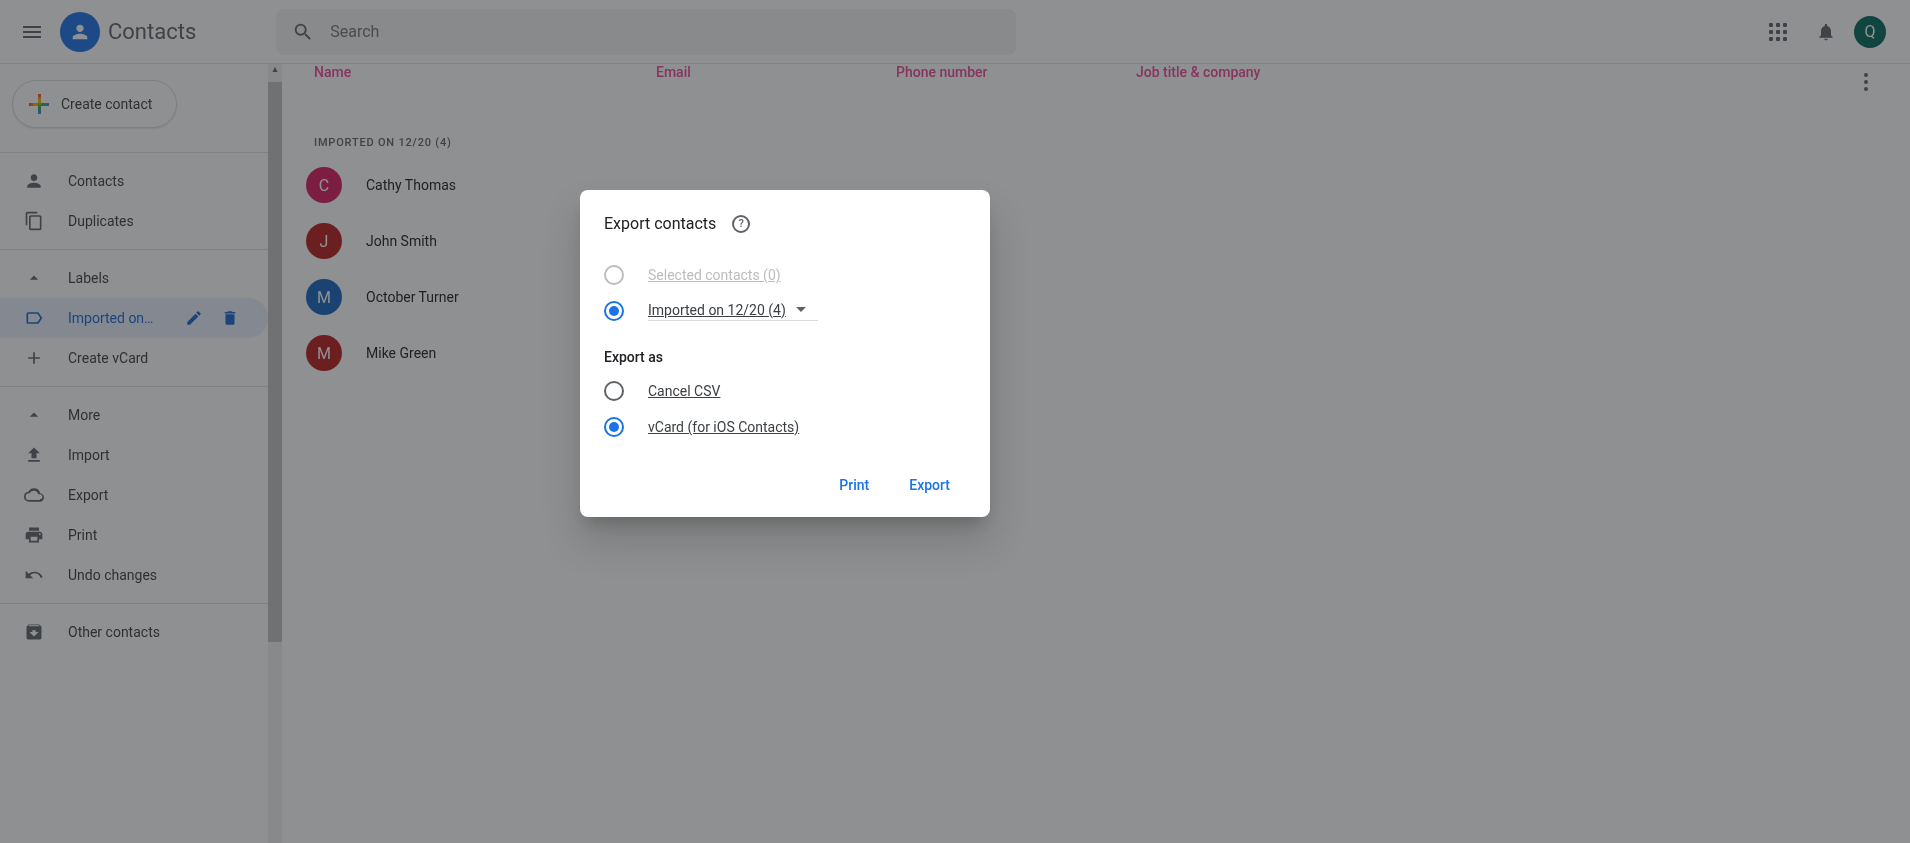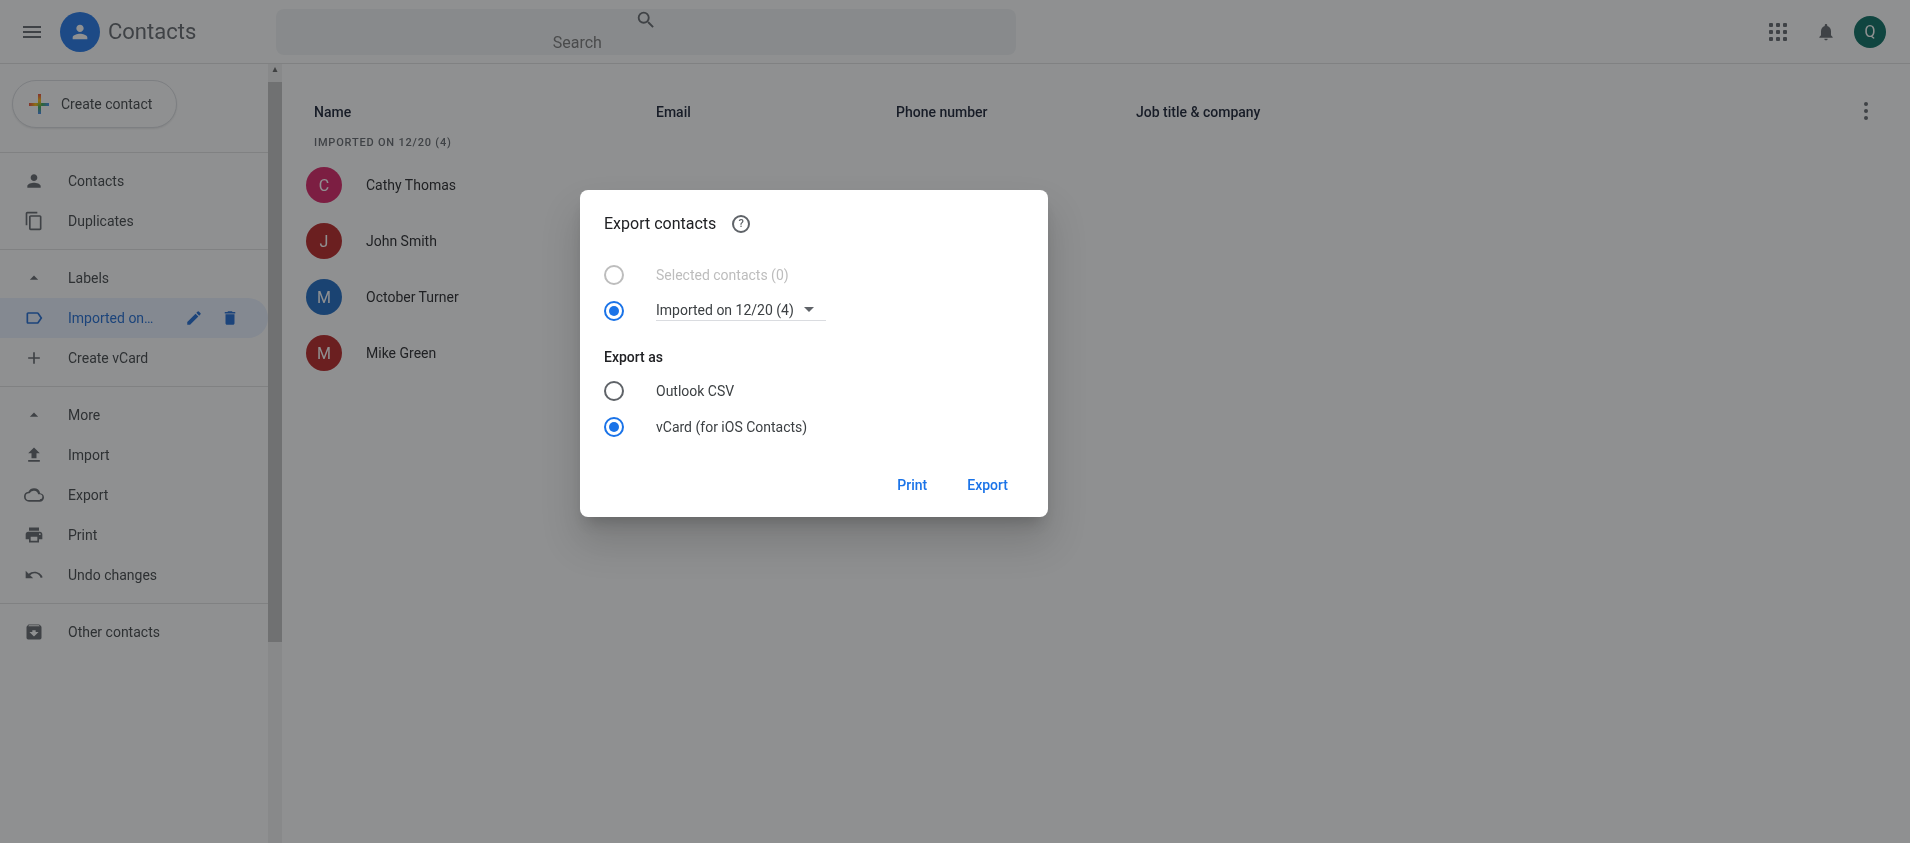--- a/index.html
+++ b/index.html
@@ -6,21 +6,21 @@
 body { width: 1910px; height: 843px; overflow: hidden; background: #fff; position: relative; }
 
 
 .header { height: 64px; display: flex; align-items: center; padding: 0 8px; border-bottom: 1px solid #e0e0e0; }
 .menu-btn { width: 48px; height: 48px; display:flex; align-items:center; justify-content:center; border-radius:50%; cursor:pointer; }
 .hamburger { width:18px; height:12px; display:flex; flex-direction:column; justify-content:space-between; }
 .hamburger span { height:2px; background:#5f6368; }
 .logo { width:40px; height:40px; background:#1a73e8; border-radius:50%; display:flex; align-items:center; justify-content:center; margin-left:4px; }
 .logo svg { fill:#fff; }
 .app-title { font-size:22px; color:#5f6368; margin-left:8px; }
-.search-bar { margin-left: 80px; width: 740px; height:46px; background:#f1f3f4; border-radius:8px; display:flex; align-items:center; padding:0 16px;flex-direction:column; }
+.search-bar { margin-left: 80px; width: 740px; height:46px; background:#f1f3f4; border-radius:8px; display:flex; align-items:center; padding:0 16px; }
 .search-bar svg { fill:#5f6368; }
 .search-input { border:none; background:transparent; font-size:16px; margin-left:16px; outline:none; flex:1; color:#5f6368; }
 .header-right { margin-left:auto; display:flex; align-items:center; gap:8px; padding-right:16px; }
 .hicon { width:40px; height:40px; display:flex; align-items:center; justify-content:center; border-radius:50%; cursor:pointer; }
 .apps-grid { display:grid; grid-template-columns:repeat(3,4px); grid-template-rows:repeat(3,4px); gap:3px; }
 .apps-grid span { background:#5f6368; border-radius:1px; }
 .bell { width:20px; height:20px; }
 .avatar { width:32px; height:32px; border-radius:50%; background:#00695c; color:#fff; display:flex; align-items:center; justify-content:center; font-size:16px; }
 
 
@@ -41,42 +41,42 @@
 .side-actions .sa { width:28px; height:28px; display:flex; align-items:center; justify-content:center; border-radius:50%; }
 .side-actions svg { width:18px; height:18px; fill:#1967d2; }
 
 
 .scroll-track { position:absolute; top:64px; left:268px; width:14px; height:calc(100% - 64px); background:#f1f1f1; }
 .scroll-thumb { width:100%; height:560px; background:#c1c1c1; margin-top:8px; }
 .scroll-arrow { font-size:10px; color:#606060; text-align:center; line-height:10px; }
 
 
 .main { position:absolute; top:64px; left:282px; right:0; bottom:0; padding:0 24px; }
-.table-header { display:flex; align-items:flex-end; height:56px; font-size:14px; color:#0f172a; font-weight:500; }
+.table-header { display:flex; align-items:flex-start; height:56px; font-size:14px; color:#ec4899; font-weight:500; }
 .col-name { width:350px; padding-left:8px; }
 .col-email { width:240px; }
 .col-phone { width:240px; }
 .col-job { flex:1; }
 .col-menu { width:40px; text-align:center; }
 .more-vert { display:inline-flex; flex-direction:column; gap:3px; }
 .more-vert span { width:4px; height:4px; background:#5f6368; border-radius:50%; }
 .section-title { font-size:11px; color:#5f6368; font-weight:500; letter-spacing:0.8px; padding:16px 0 8px 8px; }
 .row { display:flex; align-items:center; height:56px; }
 .contact-avatar { width:36px; height:36px; border-radius:50%; display:flex; align-items:center; justify-content:center; color:#fff; font-size:16px; margin-right:24px; }
 .contact-name { font-size:14px; color:#202124; }
 
 
 .scrim { position:absolute; inset:0; background:rgba(32,33,36,0.5); z-index:10; }
 
 
-.dialog { position:absolute; width:468px; background:#fff; border-radius:8px; z-index:20; box-shadow:0 11px 15px -7px rgba(0,0,0,0.2),0 24px 38px 3px rgba(0,0,0,0.14); left:580px; top:190px; padding:24px 24px 16px; }
+.dialog { position:absolute; width:410px; background:#fff; border-radius:8px; z-index:20; box-shadow:0 11px 15px -7px rgba(0,0,0,0.2),0 24px 38px 3px rgba(0,0,0,0.14); left:580px; top:190px; padding:24px 24px 16px; }
 .dialog-title-row { display:flex; align-items:center; gap:16px; margin-bottom:24px; }
 .dialog-title { font-size:16px; color:#202124; font-weight:400; }
 .help-icon { width:18px; height:18px; border:2px solid #5f6368; border-radius:50%; display:flex; align-items:center; justify-content:center; font-size:11px; color:#5f6368; font-weight:500; }
-.radio-row { display:flex; align-items:center; height:36px; gap:32px; font-size:14px; color:#3c4043; cursor:pointer; }
+.radio-row { display:flex; align-items:center; height:36px; gap:24px; font-size:14px; color:#3c4043; cursor:pointer;text-decoration:underline; }
 .radio-row.disabled { color:#bdbdbd; cursor:default; }
 .radio { width:20px; height:20px; border:2px solid #5f6368; border-radius:50%; display:flex; align-items:center; justify-content:center; flex-shrink:0; }
 .radio.disabled { border-color:#bdbdbd; }
 .radio.checked { border-color:#1a73e8; }
 .radio.checked::after { content:''; width:10px; height:10px; background:#1a73e8; border-radius:50%; }
 .dropdown-row { display:flex; align-items:center; gap:6px; border-bottom:1px solid #dadce0; padding-bottom:2px; width:170px; }
 .dropdown-arrow { width:0; height:0; border-left:5px solid transparent; border-right:5px solid transparent; border-top:5px solid #5f6368; margin-left:4px; }
 .section-heading { font-size:14px; font-weight:500; color:#202124; margin:20px 0 8px; }
 .dialog-actions { display:flex; justify-content:flex-end; gap:8px; margin-top:24px; }
 .dialog-btn { padding:8px 16px; font-size:14px; font-weight:500; color:#1a73e8; background:transparent; border:none; border-radius:4px; cursor:pointer; }
@@ -296,21 +296,21 @@
     <span class="radio checked"></span>
     <span class="dropdown-row">
       <span>Imported on 12/20 (4)</span>
       <span class="dropdown-arrow"></span>
     </span>
   </div>
 
   <div class="section-heading">Export as</div>
   <div class="radio-row">
     <span class="radio"></span>
-    <span>Outlook CSV</span>
+    <span>Cancel CSV</span>
   </div>
   <div class="radio-row">
     <span class="radio checked"></span>
     <span>vCard (for iOS Contacts)</span>
   </div>
 
   <div class="dialog-actions">
     <button class="dialog-btn">Print</button>
     <button class="dialog-btn">Export</button>
   </div>

